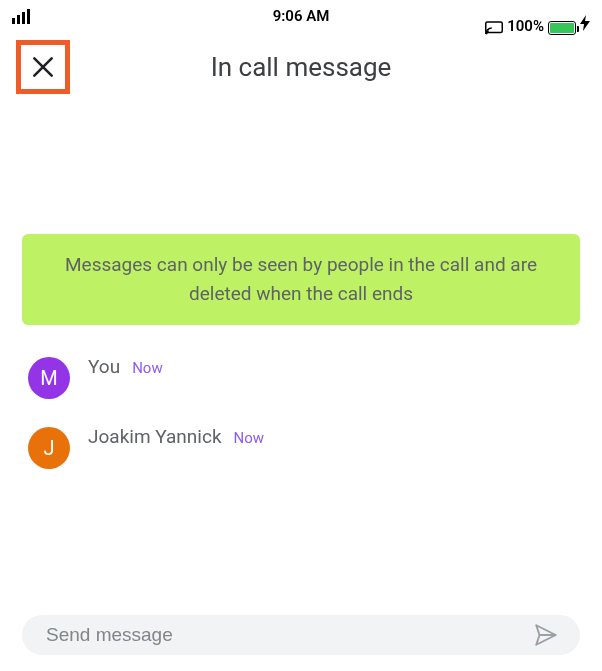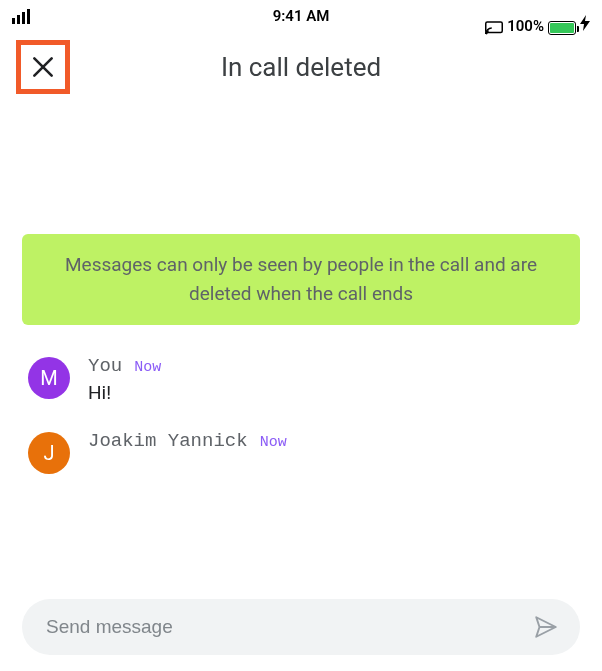--- a/index.html
+++ b/index.html
@@ -89,32 +89,32 @@
     }
     .avatar {
       width:42px; height:42px; border-radius:50%;
       display:flex; align-items:center; justify-content:center;
       color:#fff; font-size:20px; font-weight:400;
       margin-top:2px;
     }
     .avatar.purple { background:#9334e6; }
     .avatar.orange { background:#e8710a; }
     .msg-body { flex:1; }
-    .msg-head { display:flex; align-items:baseline; gap:12px;font-family:Liberation Mono, monospace; }
+    .msg-head { display:flex; align-items:baseline; gap:12px; }
     .sender { font-size:19px; color:#5f6368; }
     .time { font-size:15px; color:#8b5cf6; }
     .text { font-size:19px; color:#202124; margin-top:4px; }
 
     
     .composer {
       position:absolute;
       left:22px; right:22px; bottom:16px;
       background:#f1f3f4;
       border-radius:30px;
-      height:56px;
+      height:40px;
       display:flex;
       align-items:center;
       padding:0 16px 0 24px;
     }
     .composer input {
       flex:1;
       border:none;
       background:transparent;
       outline:none;
       font-size:19px;
@@ -132,21 +132,21 @@
 
 <div class="status-bar">
   <div class="status-left">
     <div class="signal-bars">
       <span></span>
         <span></span>
         <span></span>
         <span></span>
     </div>
   </div>
-  <div class="status-center">9:41 AM</div>
+  <div class="status-center">9:06 AM</div>
   <div class="status-right">
     <svg class="cast-icon" viewBox="0 0 24 18">
       <rect x="1" y="1" width="22" height="14" rx="2" fill="none" stroke="#000" stroke-width="2"></rect>
       <path d="M1 17 a8 8 0 0 1 8 -8" fill="none" stroke="#000" stroke-width="2"></path>
       <path d="M1 17 a4 4 0 0 1 4 -4" fill="none" stroke="#000" stroke-width="2"></path>
       <circle cx="2" cy="16" r="1.5" fill="#000"></circle>
     </svg>
     <span>100%</span>
     <div class="battery">
         <div class="battery-fill"></div>
@@ -160,34 +160,33 @@
 </div>
 
 <div class="header">
   <div class="close-wrap">
     <div class="close-btn">
       <svg width="26" height="26" viewBox="0 0 24 24">
         <path d="M4 4 L20 20 M20 4 L4 20" stroke="#202124" stroke-width="2.4" stroke-linecap="round"></path>
       </svg>
     </div>
   </div>
-  <div class="title">In call deleted</div>
+  <div class="title">In call message</div>
 </div>
 
 <div class="info-banner">Messages can only be seen by people in the call and are deleted when the call ends</div>
 
 <div class="messages">
   <div class="msg">
     <div class="avatar purple">M</div>
     <div class="msg-body">
       <div class="msg-head">
         <span class="sender">You</span>
         <span class="time">Now</span>
       </div>
-      <div class="text">Hi!</div>
     </div>
   </div>
   <div class="msg">
     <div class="avatar orange">J</div>
     <div class="msg-body">
       <div class="msg-head">
         <span class="sender">Joakim Yannick</span>
         <span class="time">Now</span>
       </div>
     </div>

